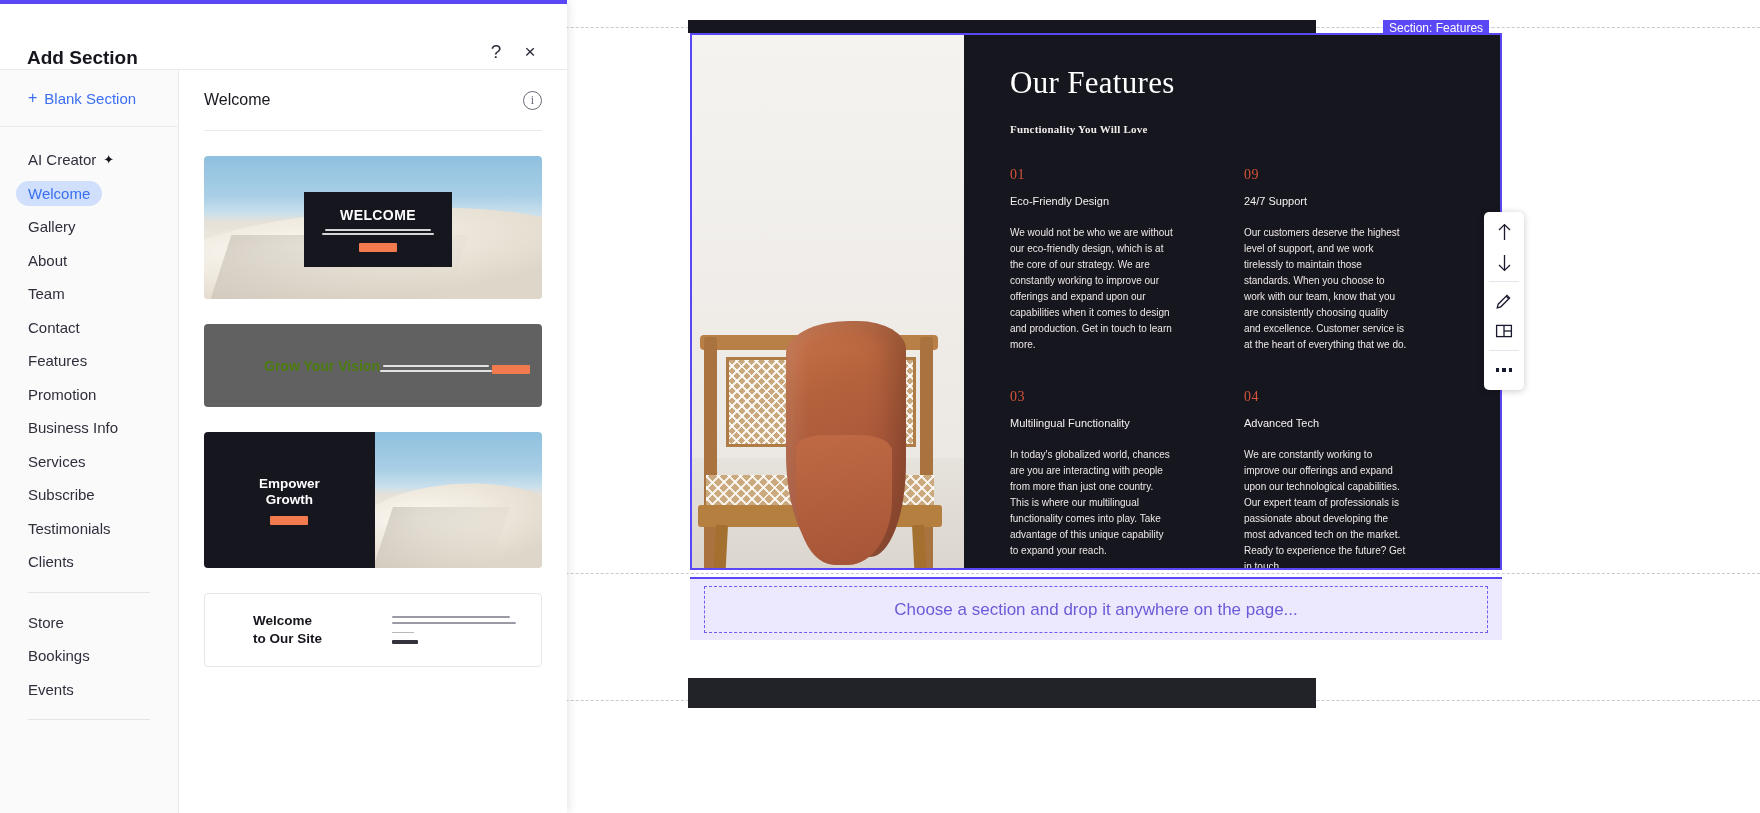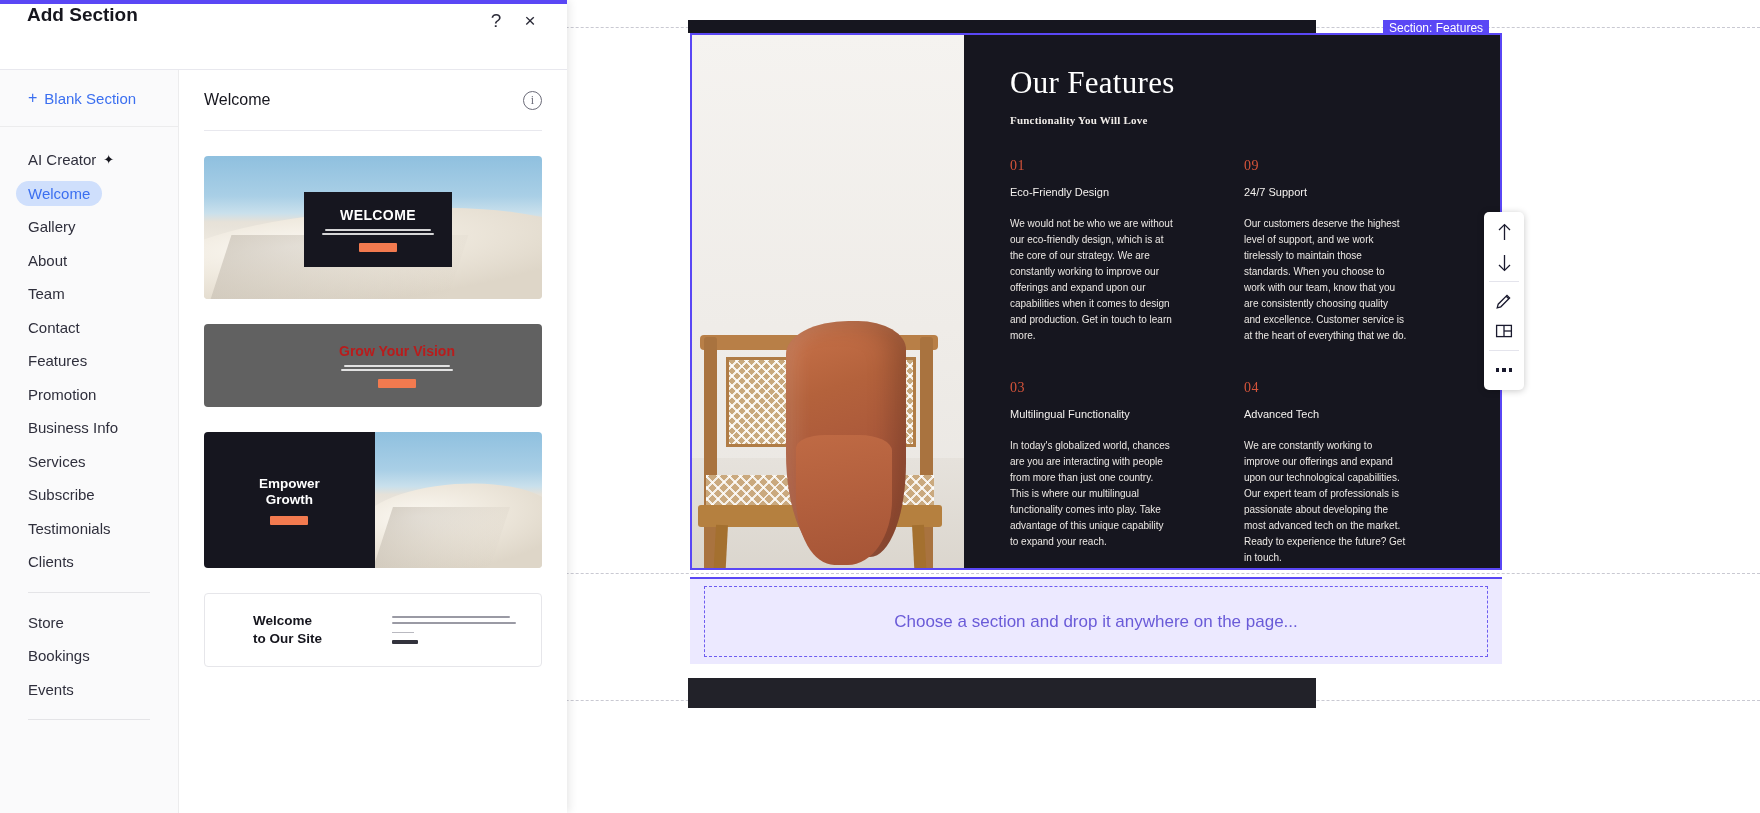--- a/index.html
+++ b/index.html
@@ -87,36 +87,36 @@
     flex: 1 1 auto; background: #16161f; color: #fff;
     padding: 30px 46px 20px 46px;
     position: relative;
   }
   .feat-title {
     font-family: "Liberation Serif", serif;
     font-size: 31px; font-weight: 400; color: #ffffff; letter-spacing: .3px;
   }
   .feat-subtitle {
     font-family: "Liberation Serif", serif;
-    font-size: 11px; font-weight: 700; color: #f0ece8; margin-top: 13px; letter-spacing: .2px;
+    font-size: 11px; font-weight: 700; color: #f0ece8; margin-top: 22px; letter-spacing: .2px;
   }
   .feat-grid {
     margin-top: 32px;
     display: grid; grid-template-columns: 1fr 1fr; column-gap: 24px; row-gap: 36px;
   }
   .feat-num {
     font-family: Liberation Serif, serif;
     font-size: 14px; color: #d6543a; letter-spacing: .6px;
   }
   .feat-head { font-size: 11px; color: #f4f1ee; margin-top: 12px; }
   .feat-body { font-size: 10px; line-height: 16px; color: #ece8e4; margin-top: 18px; max-width: 163px; }
 
   
   .dropzone-outer {
-    position: absolute; left: 690px; top: 577px; width: 812px; height: 87px;
+    position: absolute; left: 690px; top: 577px; width: 812px; height: 63px;
     background: #ece9ff; border-top: 2px solid #5a47f5;
     display: flex; align-items: center; justify-content: center;
   }
   .dropzone-inner {
     position: absolute; left: 14px; right: 14px; top: 7px; bottom: 7px;
     border: 1px dashed #6d5cf0;
     display: flex; align-items: center; justify-content: center;
   }
   .dropzone-text { color: #6a5bd8; font-size: 17px; }
 
@@ -139,21 +139,21 @@
   
   .panel {
     position: absolute; left: 0; top: 0; width: 567px; height: 813px;
     background: #ffffff;
     box-shadow: 2px 0 9px rgba(0,0,0,.10);
     border-top: 4px solid #5a47f5;
     display: flex; flex-direction: column;
   }
   .panel-header {
     height: 66px; flex: 0 0 66px;
-    display: flex; align-items: flex-start;
+    display: flex; align-items: flex-end;
     padding: 0 20px 0 27px;
     border-bottom: 1px solid #e8e8ee;
   }
   .panel-title { font-size: 19px; font-weight: 700; color: #16161e; flex: 1 1 auto; }
   .hdr-icon { width: 34px; height: 34px; display: flex; align-items: center; justify-content: center; color: #2b2b38; cursor: pointer; font-size: 19px; }
 
   .panel-body { flex: 1 1 auto; display: flex; min-height: 0; }
 
   .side { width: 179px; flex: 0 0 179px; background: #fafafb; border-right: 1px solid #ececed; display: flex; flex-direction: column; }
   .blank-row {
@@ -213,21 +213,21 @@
     display: flex; flex-direction: column; align-items: center; justify-content: center;
   }
   .t1 .ov-dark { left: 100px; top: 36px; width: 148px; height: 75px; }
   .ov-h1 { font-size: 14px; font-weight: 700; letter-spacing: .4px; }
   .mini-lines { margin-top: 6px; display: flex; flex-direction: column; align-items: center; gap: 2.5px; }
   .mini-lines span { display: block; height: 2px; background: rgba(255,255,255,.82); border-radius: 1px; }
   .ml-a { width: 106px; } .ml-b { width: 112px; }
   .mini-btn { margin-top: 8px; width: 38px; height: 9px; background: #f27a4f; border-radius: 1px; }
 
   .t2 .grey { position: absolute; inset: 0; background: #616161; }
-  .t2 .ov-wrap { position: absolute; inset: 0; display: flex; flex-direction: column; align-items: center; justify-content: center; color: #b91c1c; padding-left: 48px; }
+  .t2 .ov-wrap { position: absolute; inset: 0; display: flex; flex-direction: row; align-items: center; justify-content: center; color: #4d7c0f; padding-left: 48px; }
   .ov-h2 { font-size: 14px; font-weight: 700; }
 
   .t3 .split-dark { position: absolute; left: 0; top: 0; width: 50.5%; height: 100%; background: #16161f; display: flex; flex-direction: column; align-items: center; justify-content: center; color: #fff; }
   .t3 .split-img { position: absolute; right: 0; top: 0; width: 49.5%; height: 100%; overflow: hidden; }
   .ov-h3 { font-size: 13.5px; font-weight: 700; line-height: 16px; text-align: center; }
 
   .t4 .t4-inner { position: absolute; inset: 0; display: flex; align-items: center; padding: 0 0 0 48px; gap: 70px; }
   .t4-title { font-size: 13.5px; font-weight: 700; color: #16161e; line-height: 18px; }
   .t4-right { display: flex; flex-direction: column; gap: 4px; }
   .t4-right .ln { height: 2px; background: #9a9aa4; border-radius: 1px; }

